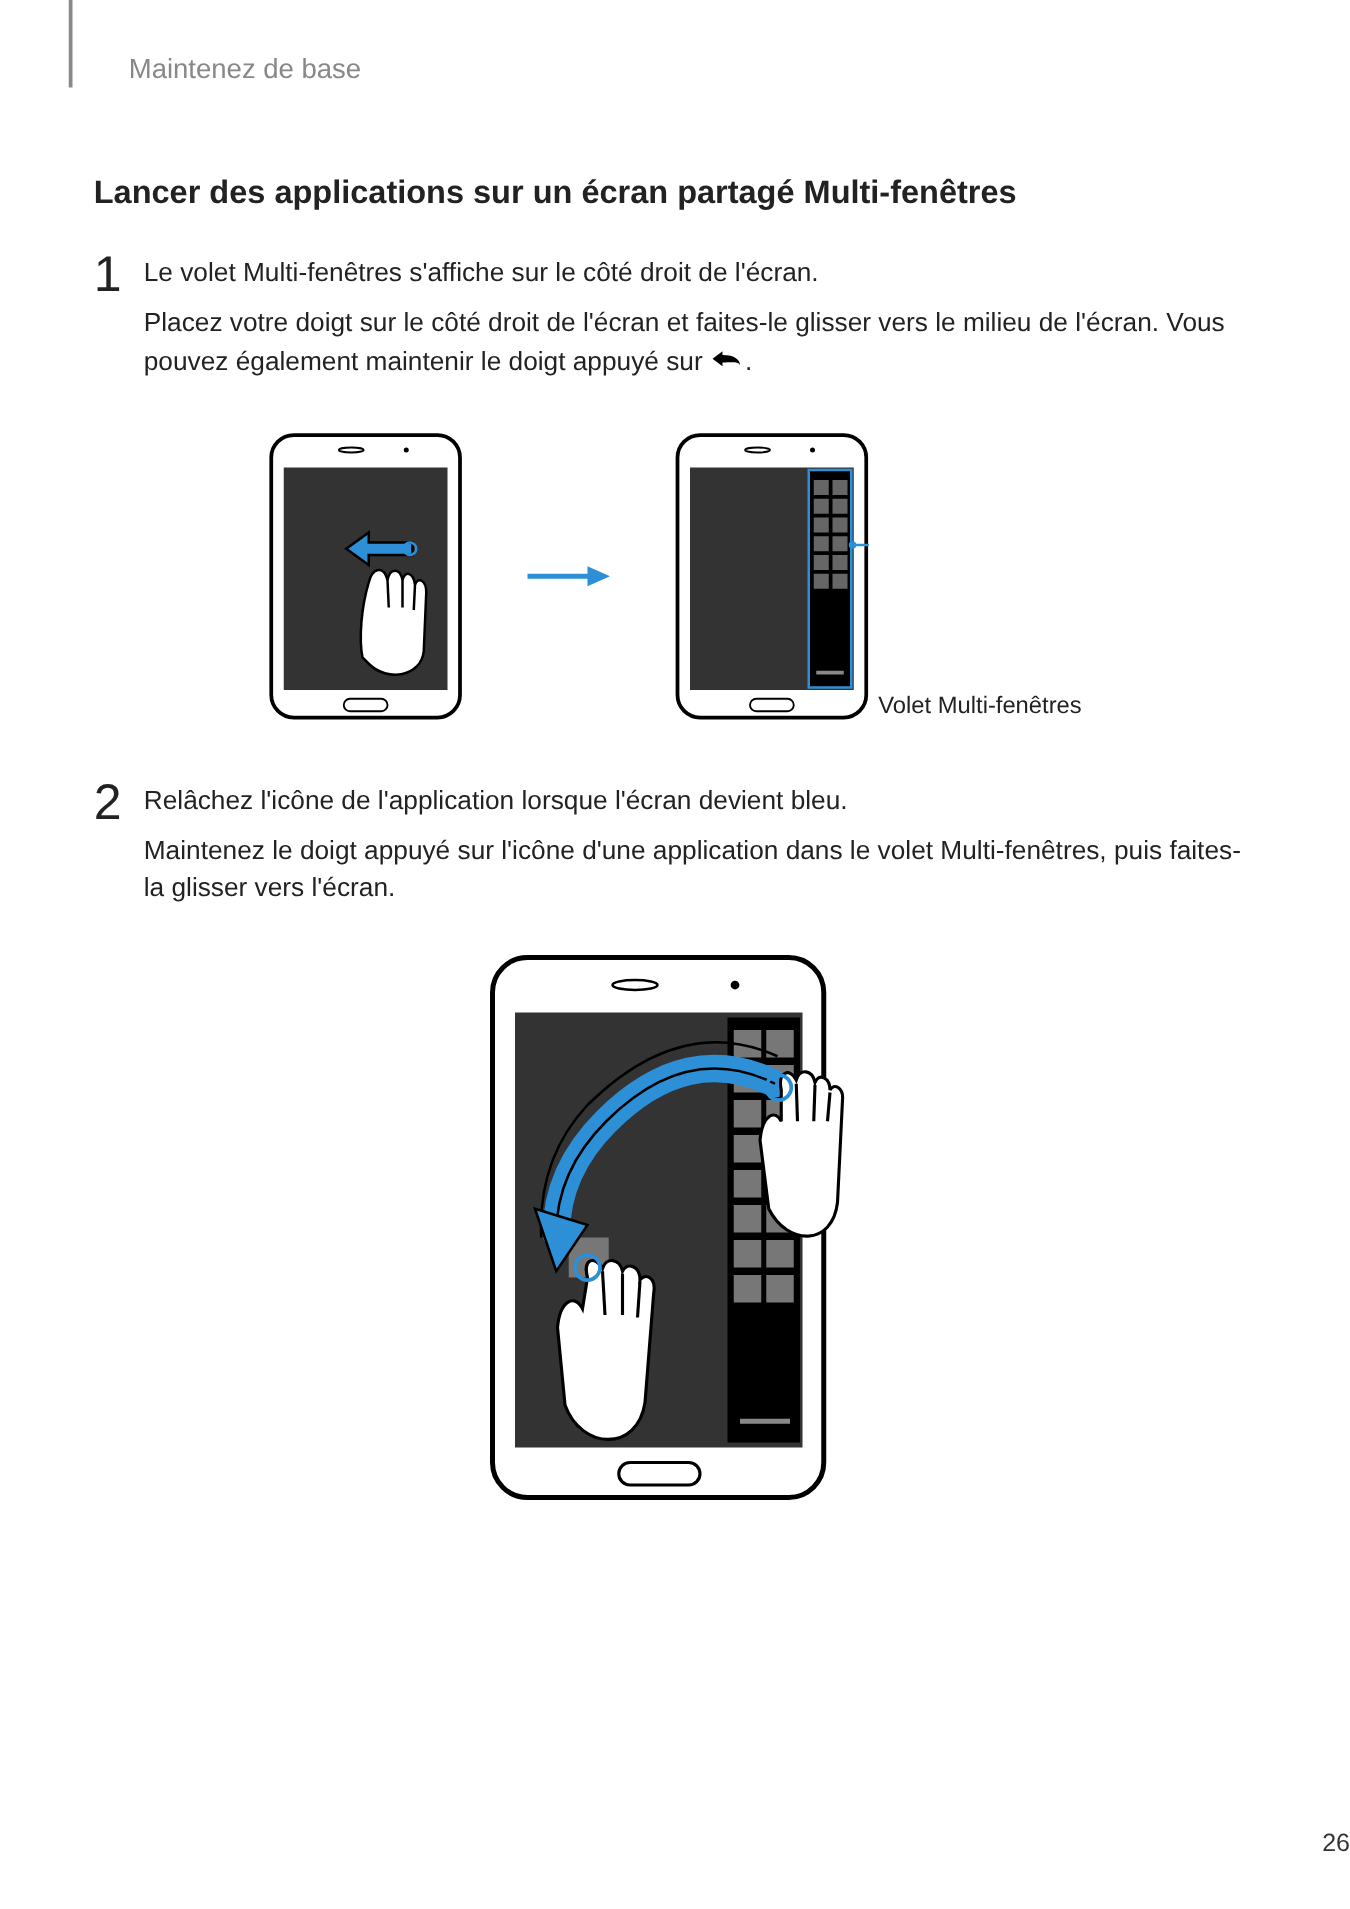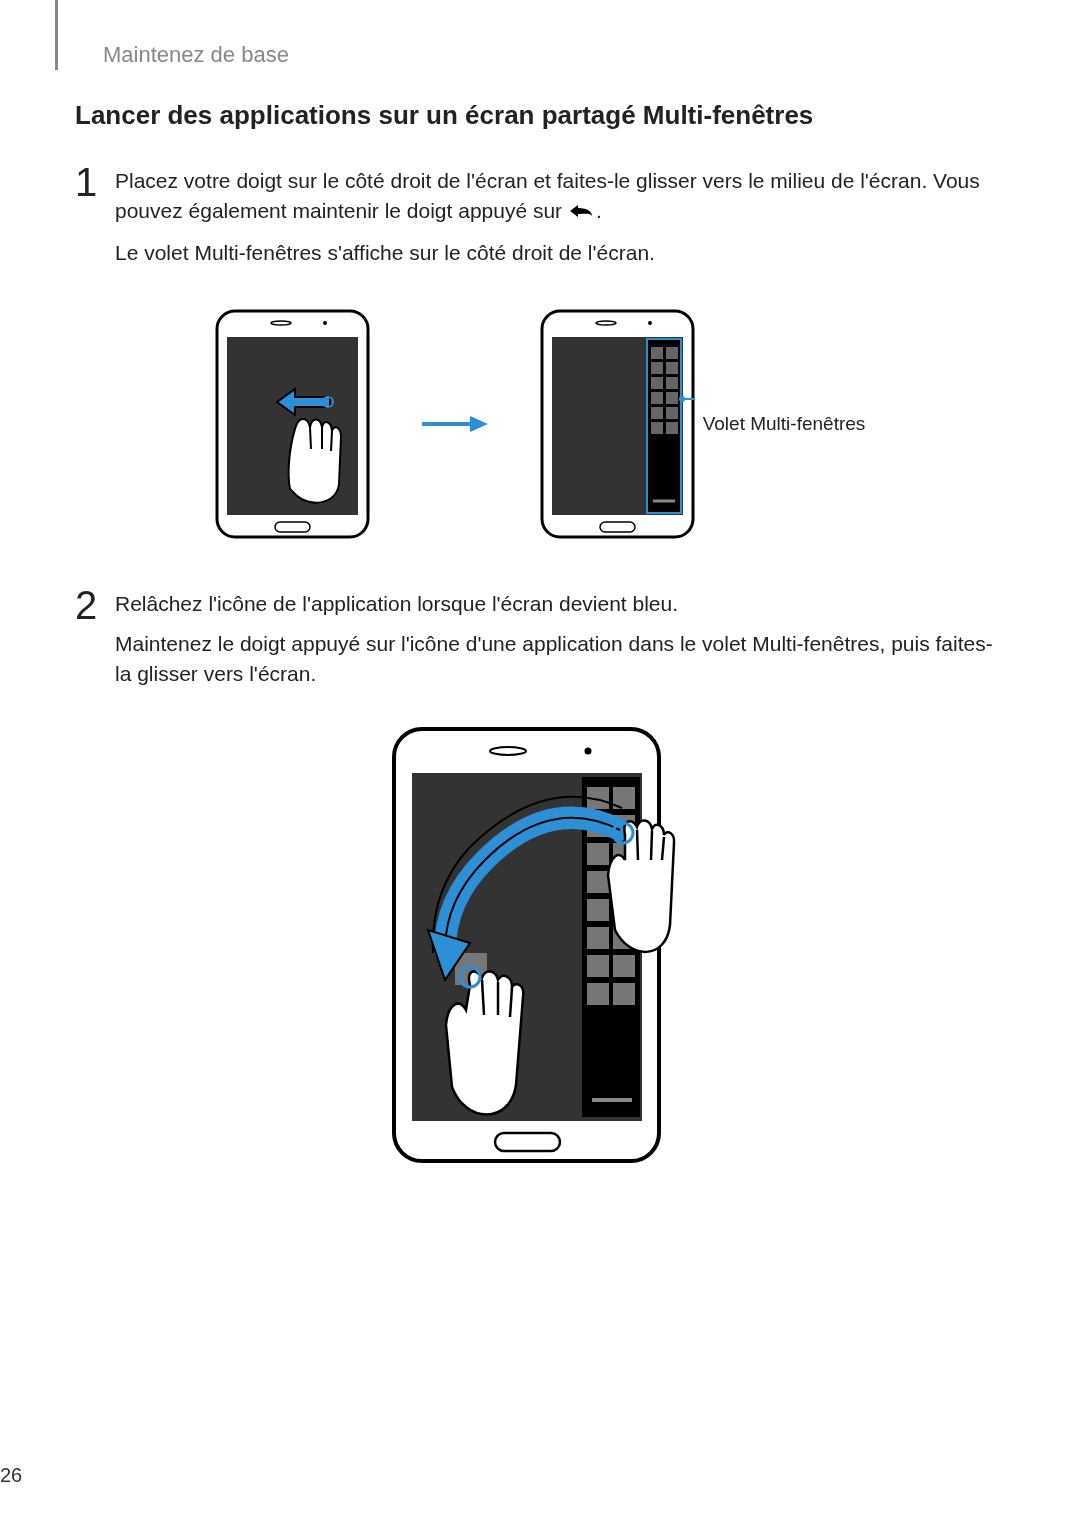--- a/index.html
+++ b/index.html
@@ -24,21 +24,21 @@
   }
   .header-text {
     color: #888;
     font-size: 22px;
     margin-left: 28px;
     margin-top: 2px;
   }
   h2 {
     font-size: 26px;
     font-weight: 700;
-    margin-top: 32px;
+    margin-top: 70px;
     margin-bottom: 35px;
   }
   .step {
     display: flex;
     align-items: flex-start;
     margin-bottom: 10px;
   }
   .step-num {
     font-size: 40px;
     font-weight: 400;
@@ -71,47 +71,47 @@
   .figure-single {
     display: flex;
     justify-content: center;
     margin-top: 25px;
   }
   .page-number {
     position: absolute;
     bottom: 40px;
     left: 0;
     right: 0;
-    text-align: left;
+    text-align: right;
     font-size: 20px;
     color: #333;
   }
 </style>
 </head>
 <body>
 
 <div class="header-border"></div>
 
 <div class="page">
   <div class="header-text">Maintenez de base</div>
 
   <h2>Lancer des applications sur un écran partagé Multi-fenêtres</h2>
 
   <div class="step">
     <div class="step-num">1</div>
     <div class="step-body">
+      <p>Le volet Multi-fenêtres s'affiche sur le côté droit de l'écran.</p>
       <p>
         <span>Placez votre doigt sur le côté droit de l'écran et faites-le glisser vers le milieu de l'écran. Vous pouvez également maintenir le doigt appuyé sur </span>
         <span class="back-icon">
           <svg width="28" height="18" viewBox="0 0 28 18">
             <path d="M 2 9 L 10 3 L 10 6 C 20 6 24 10 24 14 C 22 11 18 12 10 12 L 10 15 Z" fill="#000"></path>
           </svg>
         </span><span>.</span>
       </p>
-      <p>Le volet Multi-fenêtres s'affiche sur le côté droit de l'écran.</p>
     </div>
   </div>
 
   <div class="figure-row">
 
     <svg width="155" height="230" viewBox="0 0 155 230">
       <rect x="2" y="2" width="151" height="226" rx="18" fill="#fff" stroke="#000" stroke-width="3"></rect>
       <rect x="12" y="28" width="131" height="178" fill="#333"></rect>
       <ellipse cx="66" cy="14" rx="10" ry="2" fill="none" stroke="#000" stroke-width="1.5"></ellipse>
       <circle cx="110" cy="14" r="2" fill="#000"></circle>
@@ -126,21 +126,21 @@
         <line x1="117" y1="122" x2="116" y2="142"></line>
       </g>
       <circle cx="113" cy="93" r="5" fill="none" stroke="#2d8fd6" stroke-width="2"></circle>
     </svg>
 
     <svg width="70" height="20" viewBox="0 0 70 20">
       <line x1="2" y1="10" x2="55" y2="10" stroke="#2d8fd6" stroke-width="4"></line>
       <polygon points="50,2 68,10 50,18" fill="#2d8fd6"></polygon>
     </svg>
 
-    <div style="display:flex;align-items:center;gap:8px;">
+    <div style="display:flex;align-items:flex-end;gap:8px;">
       <svg width="155" height="230" viewBox="0 0 155 230">
         <rect x="2" y="2" width="151" height="226" rx="18" fill="#fff" stroke="#000" stroke-width="3"></rect>
         <rect x="12" y="28" width="131" height="178" fill="#333"></rect>
         <ellipse cx="66" cy="14" rx="10" ry="2" fill="none" stroke="#000" stroke-width="1.5"></ellipse>
         <circle cx="110" cy="14" r="2" fill="#000"></circle>
         <rect x="60" y="213" width="35" height="10" rx="5" fill="none" stroke="#000" stroke-width="1.5"></rect>
 
         <rect x="107" y="30" width="34" height="174" fill="#000" stroke="#2d8fd6" stroke-width="2"></rect>
         <rect x="111" y="38" width="12" height="12" fill="#666"></rect>
         <rect x="126" y="38" width="12" height="12" fill="#666"></rect>

